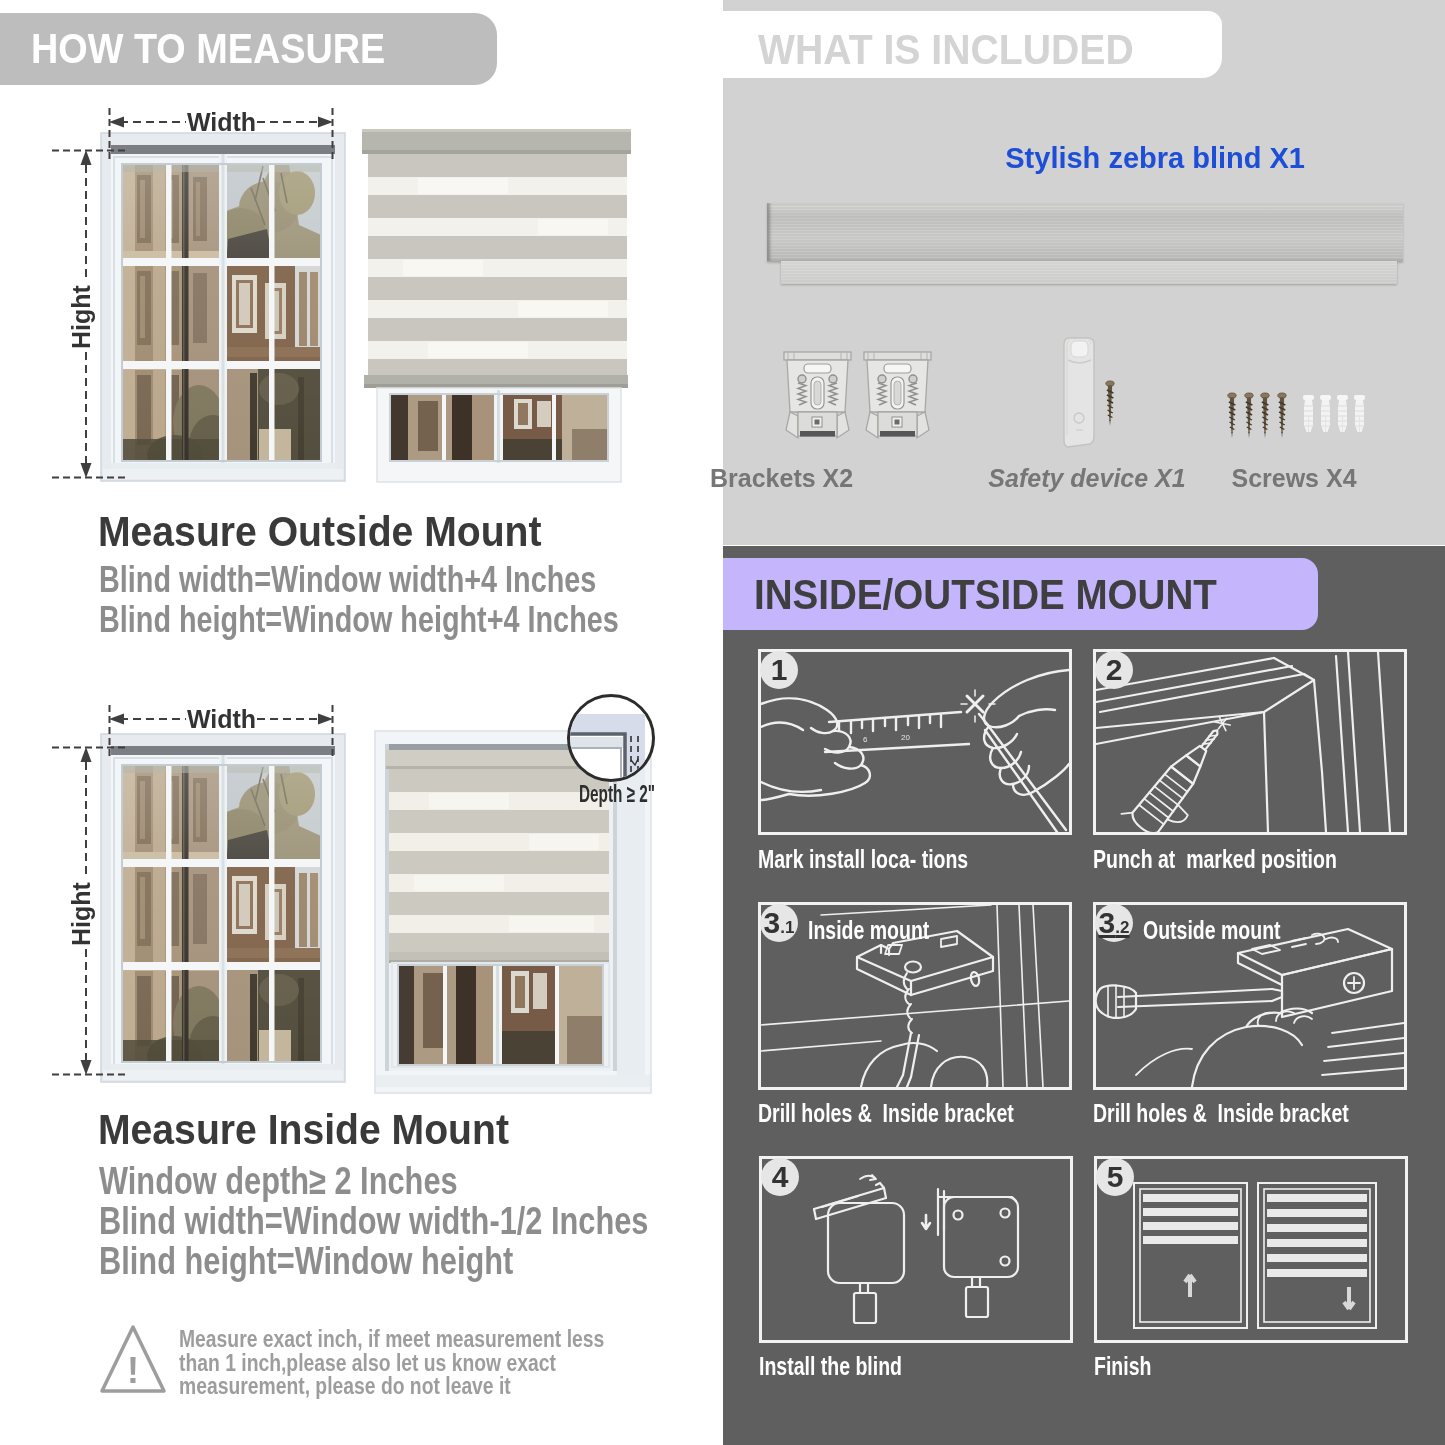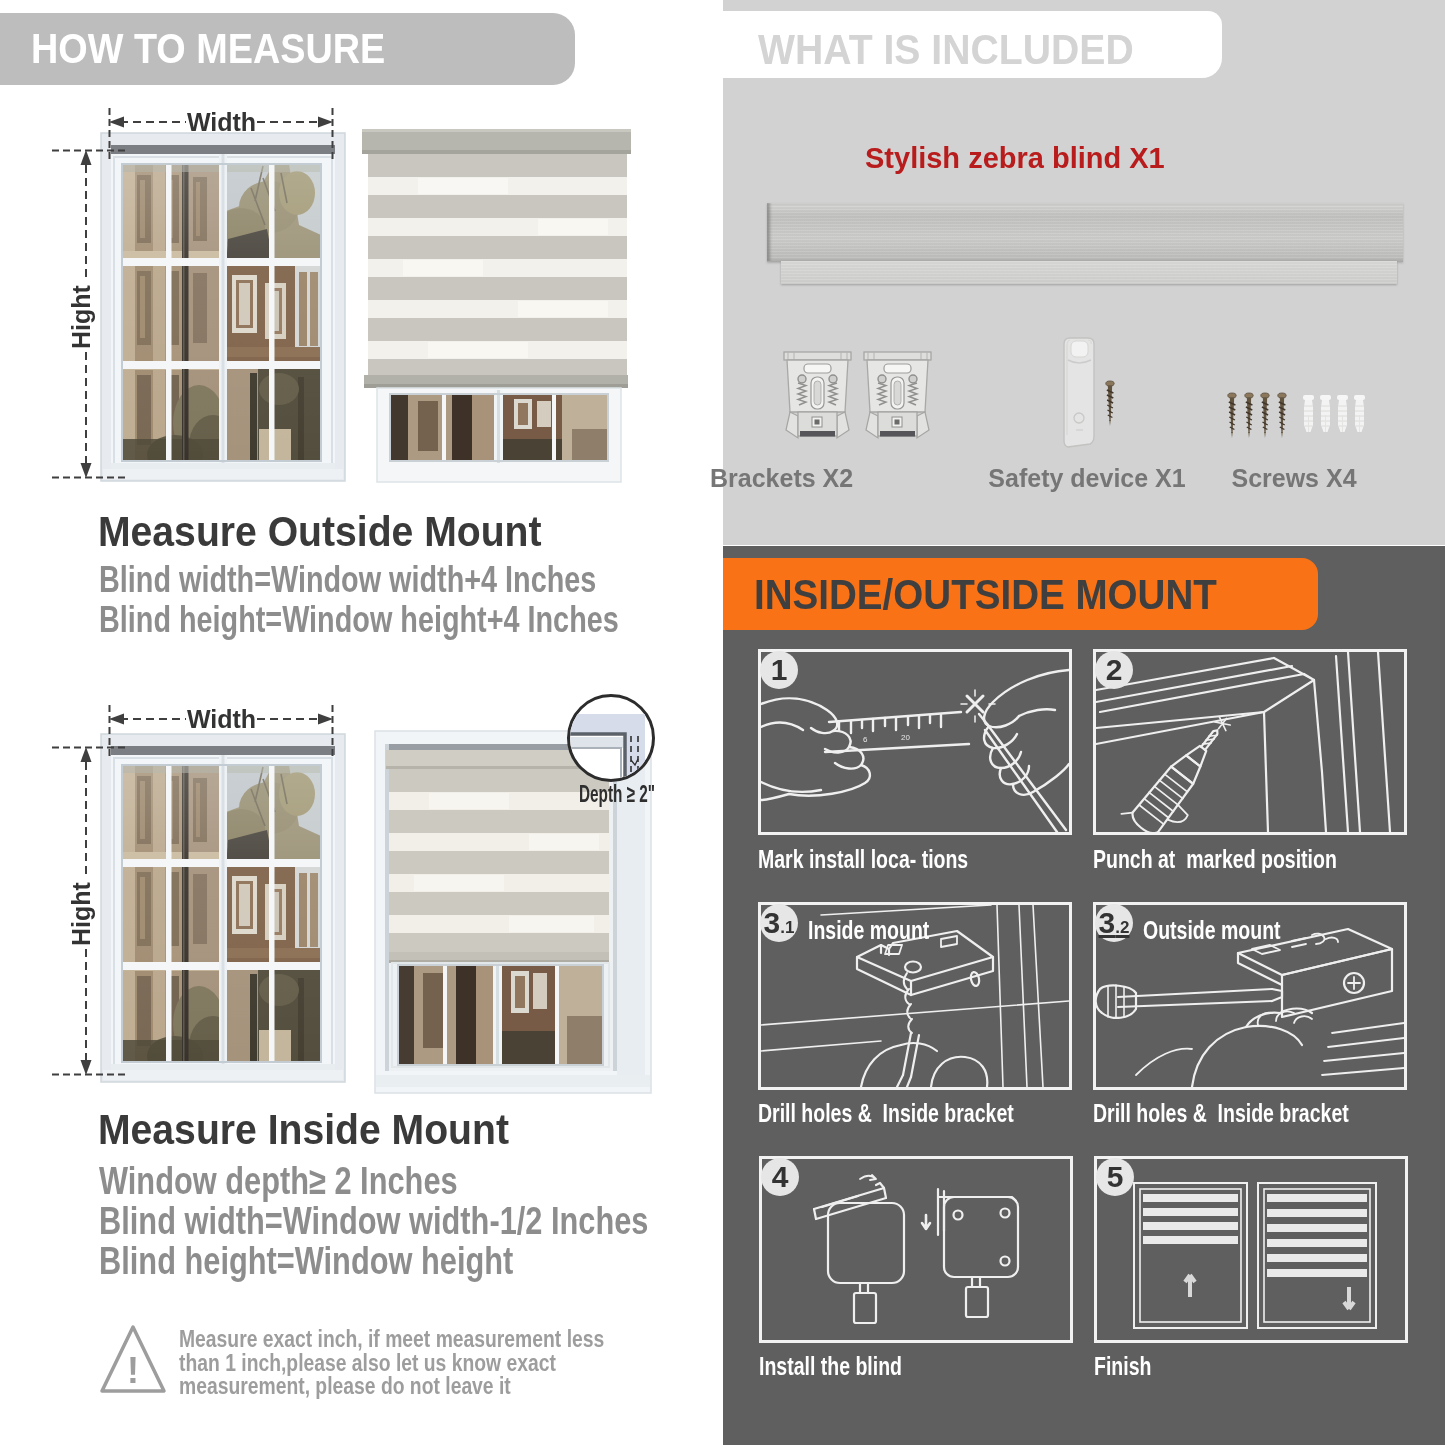--- a/index.html
+++ b/index.html
@@ -6,21 +6,21 @@
   body{width:1445px;height:1445px;background:#ffffff;font-family:"Liberation Sans",sans-serif;overflow:hidden;}
   #page{position:relative;width:1445px;height:1445px;}
   .abs{position:absolute;}
   .b{font-weight:bold;}
   .sx{display:inline-block;transform-origin:0 50%;white-space:nowrap;}
 </style>
 </head>
 <body>
 <div id="page">
 
-  <div class="abs" style="left:0;top:13px;width:575px;height:72px;background:#bdbdbd;border-radius:0 22px 22px 0;text-align:center;">
+  <div class="abs" style="left:0;top:13px;width:497px;height:72px;background:#bdbdbd;border-radius:0 22px 22px 0;text-align:center;">
     <div class="b sx" style="position:absolute;left:31px;top:0;line-height:72px;font-size:42px;color:#ffffff;transform:scaleX(0.90);">HOW TO MEASURE</div>
   </div>
 
   <svg class="abs" style="left:50px;top:100px;" width="610" height="400" viewBox="50 100 610 400">
     <use href="#winphoto" transform="translate(101,133)"></use>
     <use href="#arrowset" transform="translate(0,0)"></use>
     <use href="#blindover" transform="translate(362,129)"></use>
   </svg>
 
   <div class="abs b sx" style="left:98px;top:507px;font-size:43px;color:#3a3a3a;transform:scaleX(0.91);">Measure Outside Mount</div>
@@ -43,21 +43,21 @@
   <svg class="abs" style="left:98px;top:1323px;" width="70" height="74" viewBox="0 0 70 74">
     <path d="M35 4 L66 68 L4 68 Z" fill="none" stroke="#9d9d9d" stroke-width="3.5" stroke-linejoin="round"></path>
     <text x="35" y="60" text-anchor="middle" font-size="36" font-weight="bold" fill="#9d9d9d">!</text>
   </svg>
   <div class="abs b sx" style="left:179px;top:1328px;font-size:23px;line-height:23.7px;color:#9d9d9d;transform:scaleX(0.84);">Measure exact inch, if meet measurement less<br>than 1 inch,please also let us know exact<br>measurement, please do not leave it</div>
 
   <div class="abs" style="left:723px;top:0;width:722px;height:545px;background:#d2d2d2;">
     <div class="abs" style="left:0;top:11px;width:499px;height:67px;background:#ffffff;border-radius:0 14px 20px 0;">
       <div class="b sx" style="position:absolute;left:35px;top:0;line-height:77px;font-size:42px;color:#d4d4d4;transform:scaleX(0.9325);">WHAT IS INCLUDED</div>
     </div>
-    <div class="abs b" style="left:142px;top:142px;width:440px;text-align:left;font-size:29px;color:#b91c1c;">Stylish zebra blind X1</div>
+    <div class="abs b" style="left:142px;top:142px;width:440px;text-align:right;font-size:29px;color:#1d4ed8;">Stylish zebra blind X1</div>
 
     <div class="abs" style="left:44px;top:203px;width:636px;height:58px;background:
       repeating-linear-gradient(180deg, rgba(255,255,255,0.07) 0 1px, rgba(0,0,0,0.025) 1px 3px),
       linear-gradient(180deg,#d8d8d6 0%,#c2c2c0 22%,#cdcdcb 60%,#bcbcba 100%);
       box-shadow:inset 3px 0 3px rgba(110,110,110,0.6), inset 0 1px 0 #e9e9e7, 0 1px 2px rgba(100,100,100,0.35);
       border-bottom:1px solid #a9a9a7;"></div>
     <div class="abs" style="left:58px;top:261px;width:616px;height:23px;background:
       repeating-linear-gradient(180deg, rgba(255,255,255,0.08) 0 1px, rgba(0,0,0,0.02) 1px 3px),
       linear-gradient(180deg,#d9d9d7 0%,#cfcfcd 100%);box-shadow:0 1px 2px rgba(100,100,100,0.45);"></div>
 
@@ -69,26 +69,26 @@
       <use href="#screwbrown" transform="translate(1228,393)"></use>
       <use href="#screwbrown" transform="translate(1245,393)"></use>
       <use href="#screwbrown" transform="translate(1261,393)"></use>
       <use href="#screwbrown" transform="translate(1278,393)"></use>
       <use href="#anchor" transform="translate(1303,395)"></use>
       <use href="#anchor" transform="translate(1320,395)"></use>
       <use href="#anchor" transform="translate(1337,395)"></use>
       <use href="#anchor" transform="translate(1354,395)"></use>
     </svg>
     <div class="abs b" style="left:-13px;top:464px;width:300px;text-align:left;font-size:25px;color:#767676;">Brackets X2</div>
-    <div class="abs b" style="left:214px;top:464px;width:300px;text-align:center;font-size:25px;color:#767676;">Safety device X1</div>
+    <div class="abs b" style="left:214px;top:464px;width:300px;text-align:center;font-size:25px;color:#767676;font-style:italic;">Safety device X1</div>
     <div class="abs b" style="left:421px;top:464px;width:300px;text-align:center;font-size:25px;color:#767676;">Screws X4</div>
   </div>
 
   <div class="abs" style="left:723px;top:546px;width:722px;height:899px;background:#5f5f5f;">
-    <div class="abs" style="left:0;top:12px;width:595px;height:72px;background:#f97316;border-radius:0 16px 16px 0;">
+    <div class="abs" style="left:0;top:12px;width:595px;height:72px;background:#c4b5fd;border-radius:0 16px 16px 0;">
       <div class="b sx" style="position:absolute;left:31px;top:0;line-height:72px;font-size:43px;color:#3f3f3f;transform:scaleX(0.897);">INSIDE/OUTSIDE MOUNT</div>
     </div>
 
     <div class="abs panel" style="left:35px;top:103px;width:308px;height:180px;border:3px solid #f2f2f2;">
       <svg width="308" height="180" viewBox="0 0 308 180">
           <use href="#art1"></use>
         </svg>
     </div>
     <div class="abs panel" style="left:370px;top:103px;width:308px;height:180px;border:3px solid #f2f2f2;">
       <svg width="308" height="180" viewBox="0 0 308 180">

